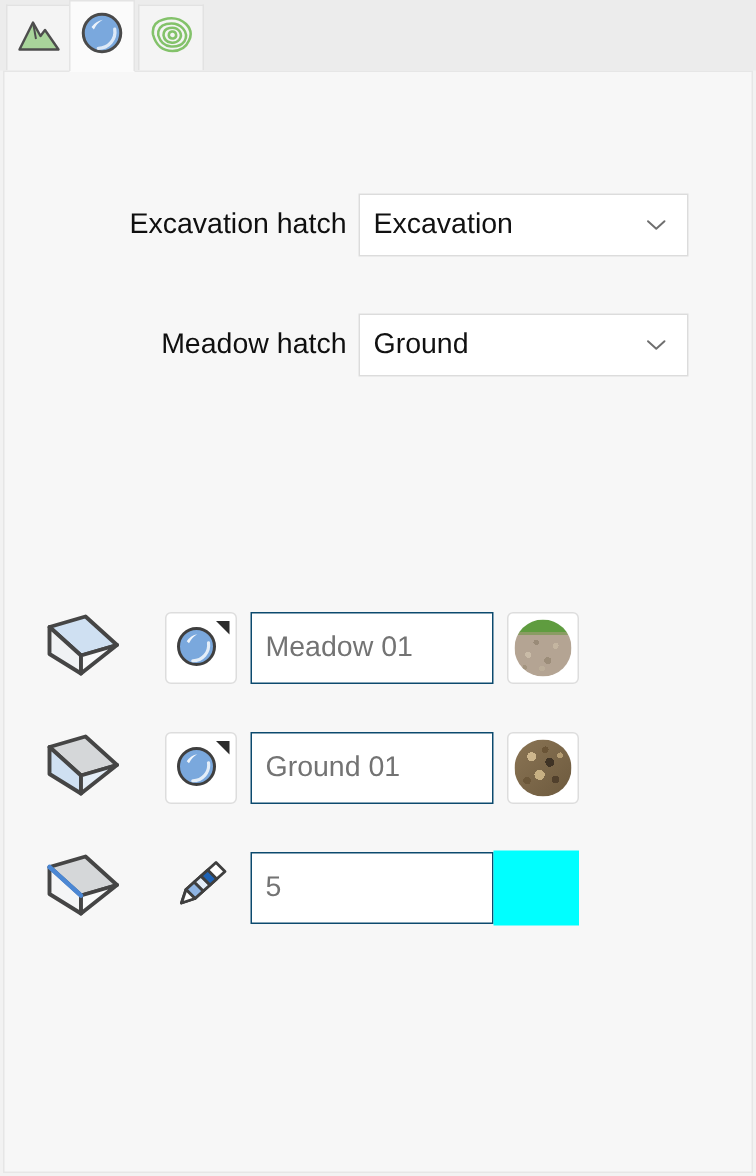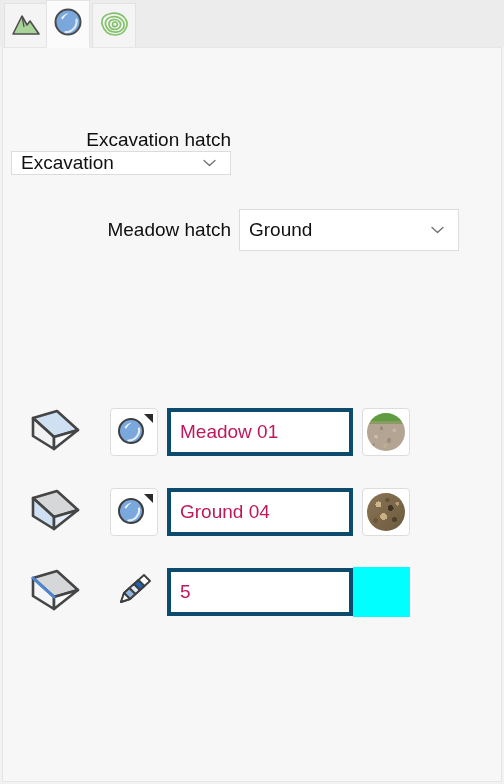--- a/index.html
+++ b/index.html
@@ -60,21 +60,21 @@
     box-sizing: border-box;
   }
 
   
   .hatch-row {
     position: absolute;
     height: 42px;
     display: flex;
     align-items: center;
   }
-  .hatch-row-1 { left: 0px; top: 81px; flex-direction: column; }
+  .hatch-row-1 { left: 0px; top: 81px; }
   .hatch-row-2 { left: 0px; top: 161px; }
 
   .hatch-label {
     width: 236px;
     text-align: right;
     padding-right: 8px;
     box-sizing: border-box;
     font-size: 19px;
     color: #0f0f0f;
     white-space: nowrap;
@@ -146,29 +146,29 @@
   }
   .plain-icon {
     width: 48px;
     height: 48px;
     display: flex;
     align-items: center;
     justify-content: center;
     cursor: pointer;
   }
   .text-input {
-    width: 186px;
+    width: 162px;
     height: 48px;
     background: #ffffff;
-    border: 4px solid #0c4a6e;
+    border: 1px solid #0c4a6e;
     box-sizing: border-box;
     display: flex;
     align-items: center;
     font-size: 19px;
-    color: #be185d;
+    color: #737373;
     padding-left: 9px;
   }
   .swatch-cell {
     margin-left: 9px;
     display: flex;
     align-items: center;
   }
   .tex-swatch {
     width: 48px;
     height: 48px;
@@ -320,21 +320,21 @@
           <svg width="40" height="40" viewBox="0 0 40 40">
             <circle cx="17" cy="21" r="12" fill="#7aa8dd" stroke="#3f3f3f" stroke-width="2"></circle>
             <path d="M10.5 17.5 Q13.2 13.5 17.5 12.8 Q13.8 14.9 12 18.8 Z" fill="#ffffff" opacity="0.9"></path>
             <path d="M25 18.5 A10.5 10.5 0 0 1 14.5 30.5" fill="none" stroke="#ffffff" stroke-width="2.1" opacity="0.8" stroke-linecap="round"></path>
             <polygon points="30,4 39,4 39,13" fill="#2b2b2b"></polygon>
           </svg>
         </span>
       </div>
     </div>
 
-    <div class="text-input">Ground 04</div>
+    <div class="text-input">Ground 01</div>
 
     <div class="swatch-cell">
       <div class="tex-swatch">
         <div class="tex-disc" style="background:
                radial-gradient(circle at 30% 30%, #cdb68d 0 3px, transparent 3px),
                radial-gradient(circle at 62% 40%, #3f3325 0 3px, transparent 3px),
                radial-gradient(circle at 44% 62%, #c7b083 0 3.4px, transparent 3.4px),
                radial-gradient(circle at 72% 70%, #51402c 0 2.6px, transparent 2.6px),
                radial-gradient(circle at 22% 72%, #6c5739 0 2.6px, transparent 2.6px),
                radial-gradient(circle at 54% 18%, #6a5436 0 2.2px, transparent 2.2px),

